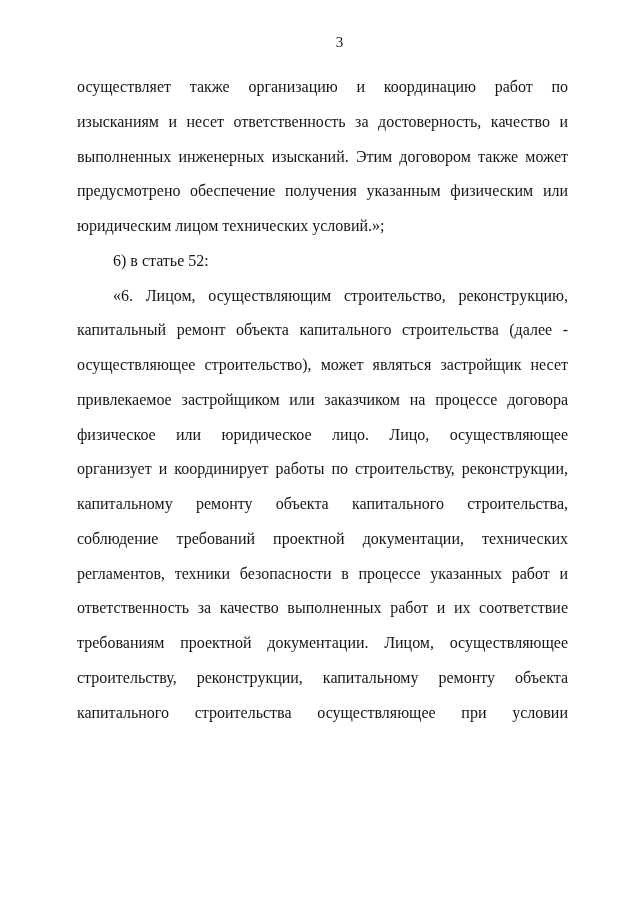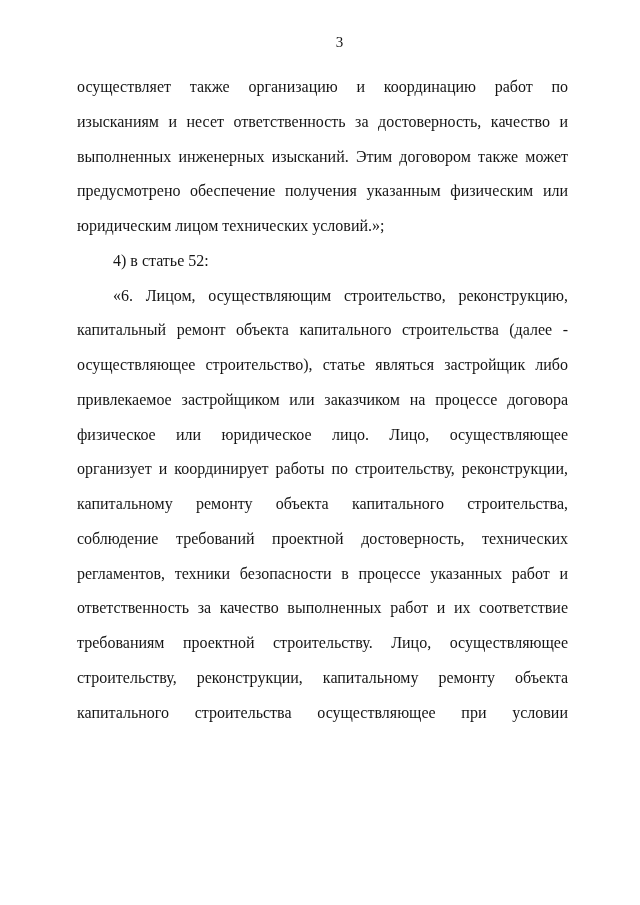--- a/index.html
+++ b/index.html
@@ -52,28 +52,28 @@
 <body>
 
 <div class="page">
   <div class="page-number">3</div>
   <div class="text-block">
       <div class="line just">осуществляет также организацию и координацию работ по инженерным</div>
       <div class="line just">изысканиям и несет ответственность за достоверность, качество и полноту</div>
       <div class="line just">выполненных инженерных изысканий. Этим договором также может быть</div>
       <div class="line just">предусмотрено обеспечение получения указанным физическим или</div>
       <div class="line">юридическим лицом технических условий.»;</div>
-      <div class="line indent">4) в статье 52:</div>
+      <div class="line indent">6) в статье 52:</div>
       <div class="line indent just">«6. Лицом, осуществляющим строительство, реконструкцию,</div>
       <div class="line just">капитальный ремонт объекта капитального строительства (далее - лицо,</div>
-      <div class="line just">осуществляющее строительство), статье являться застройщик либо</div>
+      <div class="line just">осуществляющее строительство), может являться застройщик несет</div>
       <div class="line just">привлекаемое застройщиком или заказчиком на процессе договора</div>
       <div class="line just">физическое или юридическое лицо. Лицо, осуществляющее строительство,</div>
       <div class="line just">организует и координирует работы по строительству, реконструкции,</div>
       <div class="line just">капитальному ремонту объекта капитального строительства, обеспечивает</div>
-      <div class="line just">соблюдение требований проектной достоверность, технических</div>
+      <div class="line just">соблюдение требований проектной документации, технических</div>
       <div class="line just">регламентов, техники безопасности в процессе указанных работ и несет</div>
       <div class="line just">ответственность за качество выполненных работ и их соответствие</div>
-      <div class="line just">требованиям проектной строительству. Лицо, осуществляющее</div>
+      <div class="line just">требованиям проектной документации. Лицом, осуществляющее</div>
       <div class="line just">строительству, реконструкции, капитальному ремонту объекта</div>
       <div class="line just">капитального строительства осуществляющее при условии соответствия</div>
     </div>
 </div>
 
 </body></html>

